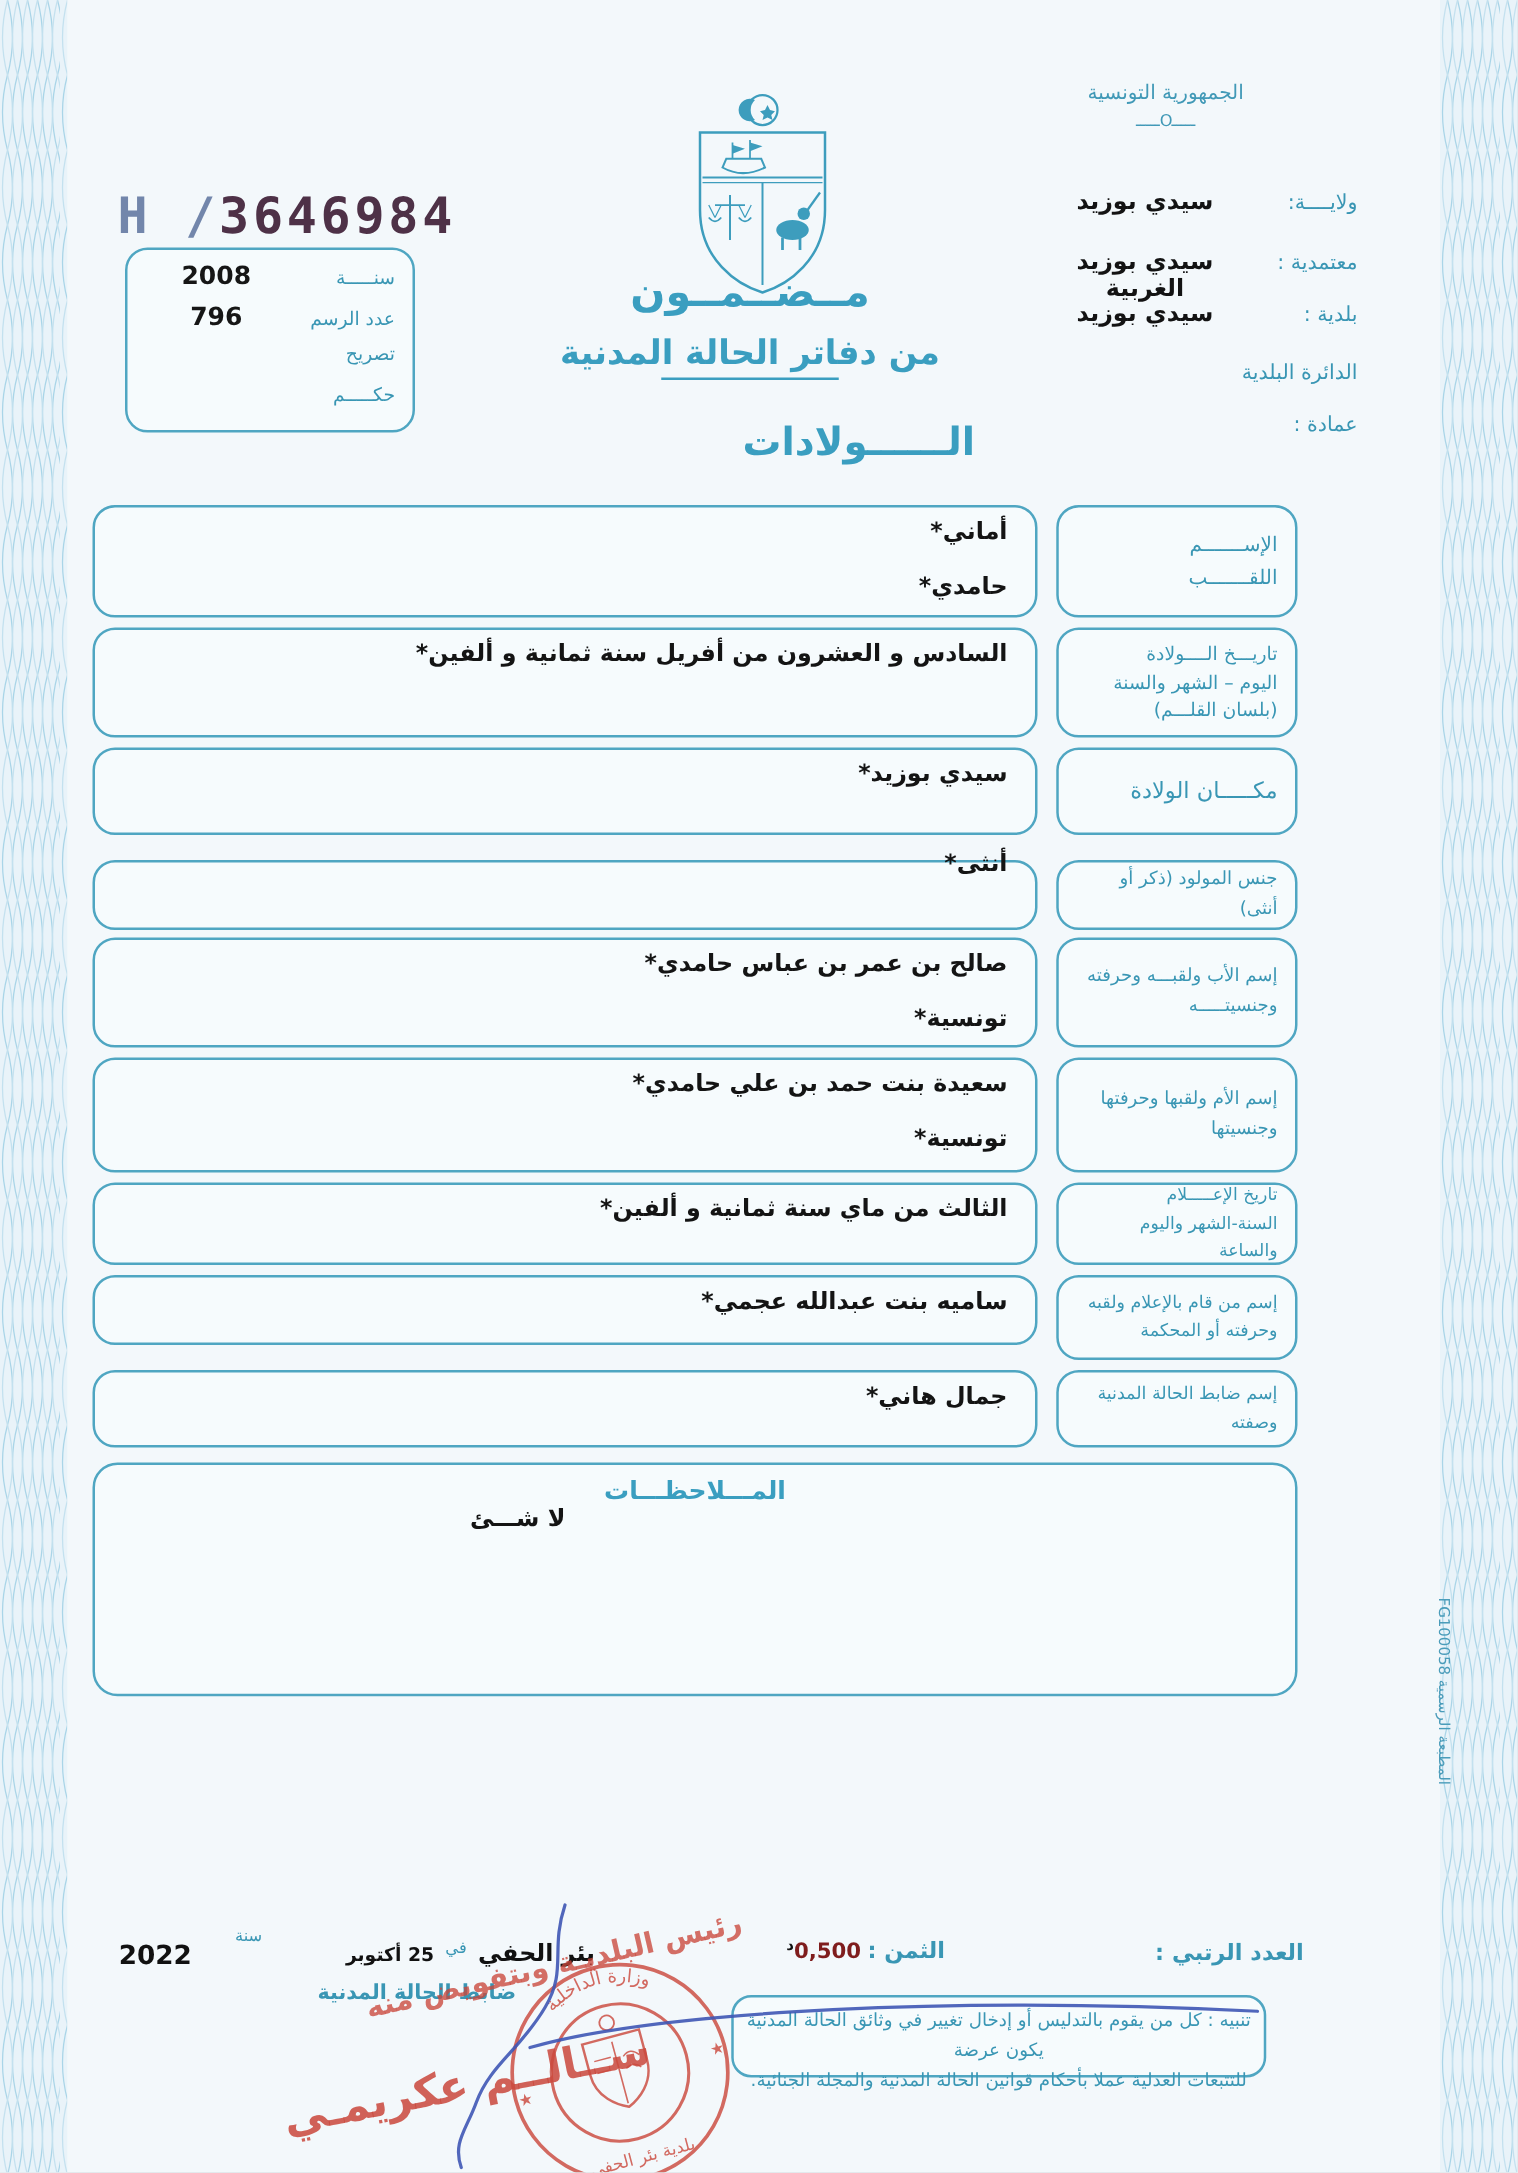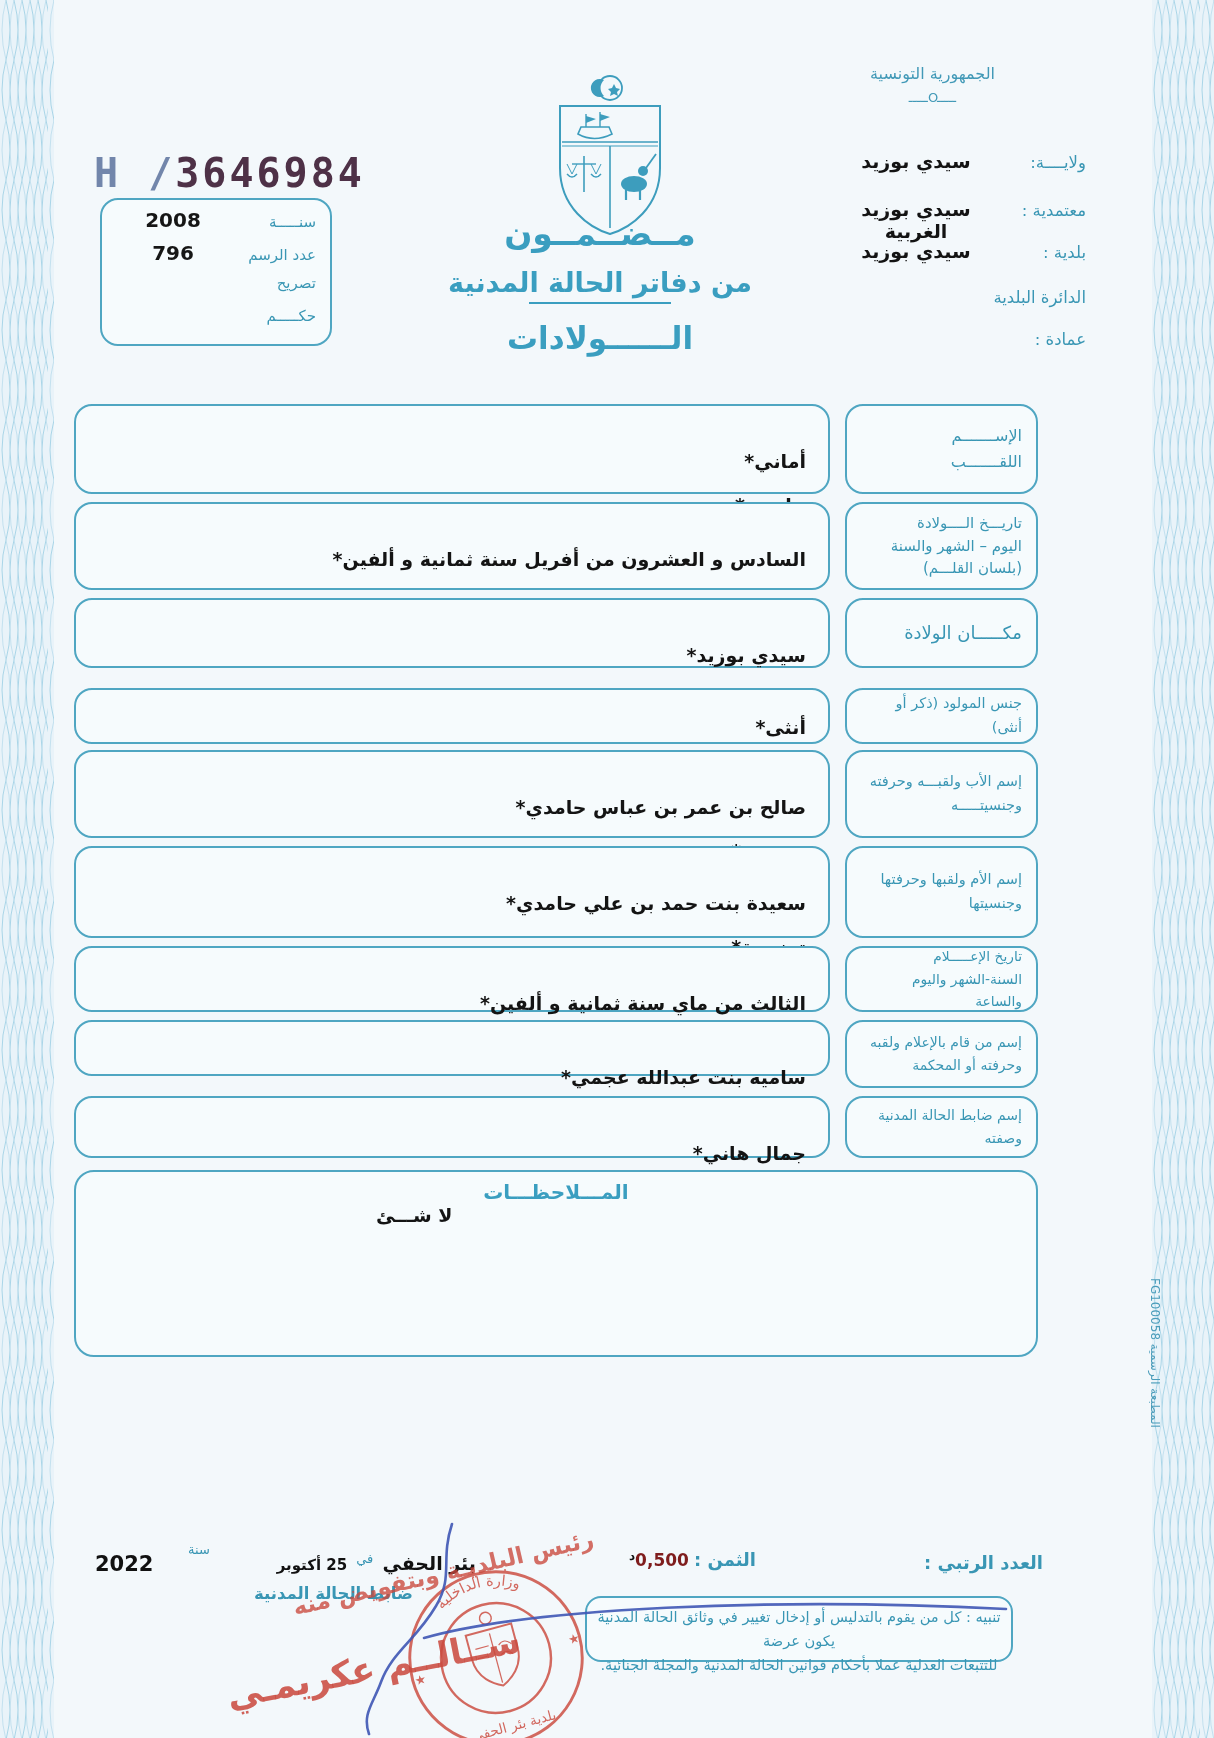--- a/index.html
+++ b/index.html
@@ -32,31 +32,31 @@
            align-items:baseline;}
   .adm-label{color:#3996b4;font-size:16.5px;min-width:88px;}
   .adm-value{flex:1;text-align:center;font-weight:bold;font-size:19px;color:#131313;}
 
   
   .titleblock{position:absolute;left:420px;top:214px;width:360px;text-align:center;
               color:#3a9ec0;direction:rtl;}
   .t1{font-size:33px;font-weight:bold;letter-spacing:1px;}
   .t2{font-size:27px;font-weight:bold;margin-top:14px;}
   .t-under{width:142px;height:0;border-bottom:2.5px solid #3a9ec0;margin:4px auto 0;}
-  .t3{font-size:31px;font-weight:bold;margin-top:16px;}
+  .t3{font-size:31px;font-weight:bold;margin-top:32px;text-align:right;}
 
   
   .vbox{position:absolute;left:74px;width:756px;border:2.5px solid #4fa6c2;
         border-radius:18px;box-sizing:border-box;direction:rtl;background:#f6fbfd;
         padding:6px 22px;}
   .lbox{position:absolute;left:845px;width:193px;border:2.5px solid #4fa6c2;
         border-radius:18px;box-sizing:border-box;direction:rtl;background:#f6fbfd;
         color:#3996b4;font-size:16px;padding:8px 14px;display:flex;
         flex-direction:column;justify-content:center;line-height:1.65;}
-  .vline{font-weight:bold;font-size:19px;color:#141414;line-height:1.45;margin-top:36px;}
+  .vline{font-weight:bold;font-size:19px;color:#141414;line-height:1.45;}
   .vgap{margin-top:16px;}
   .raised{position:relative;top:-18px;}
 
   
   .remarks{position:absolute;left:74px;top:1170px;width:964px;height:187px;
            border:2.5px solid #4fa6c2;border-radius:20px;box-sizing:border-box;
            background:#f6fbfd;}
   .remtitle{position:absolute;left:0;right:0;top:8px;text-align:center;color:#3a9ec0;
             font-weight:bold;font-size:20px;direction:rtl;}
   .remval{position:absolute;left:300px;top:32px;font-weight:bold;font-size:19px;

